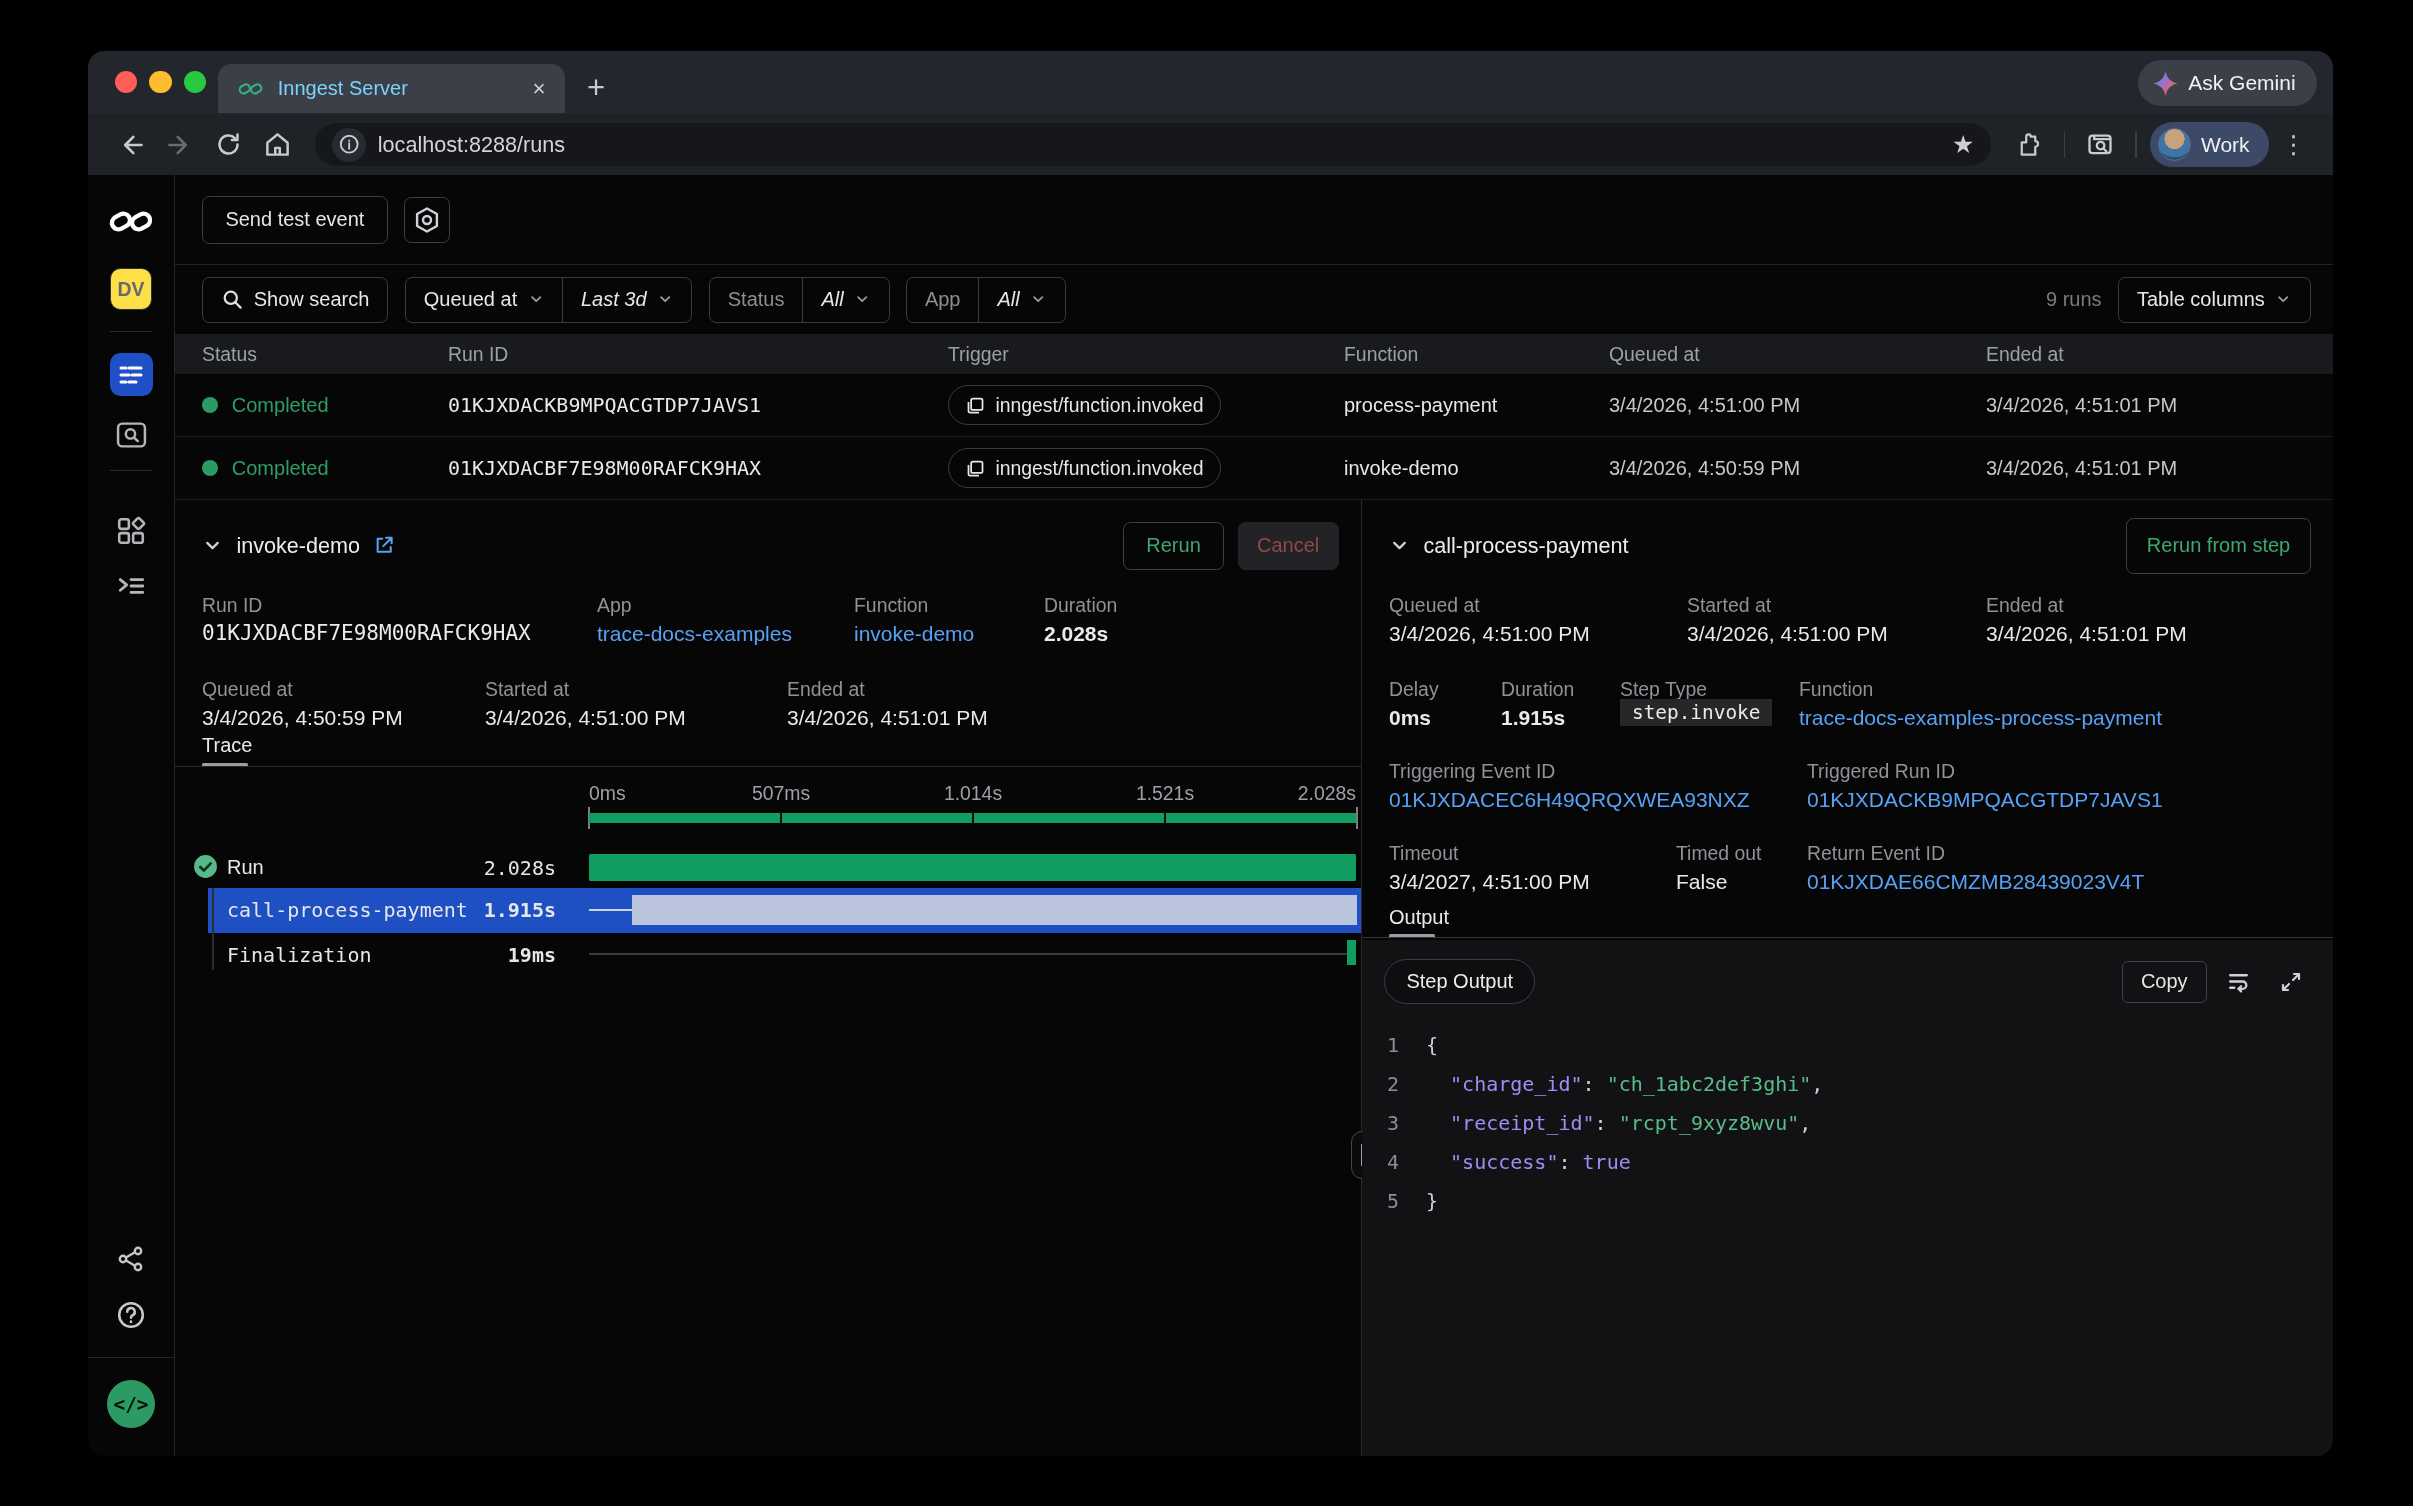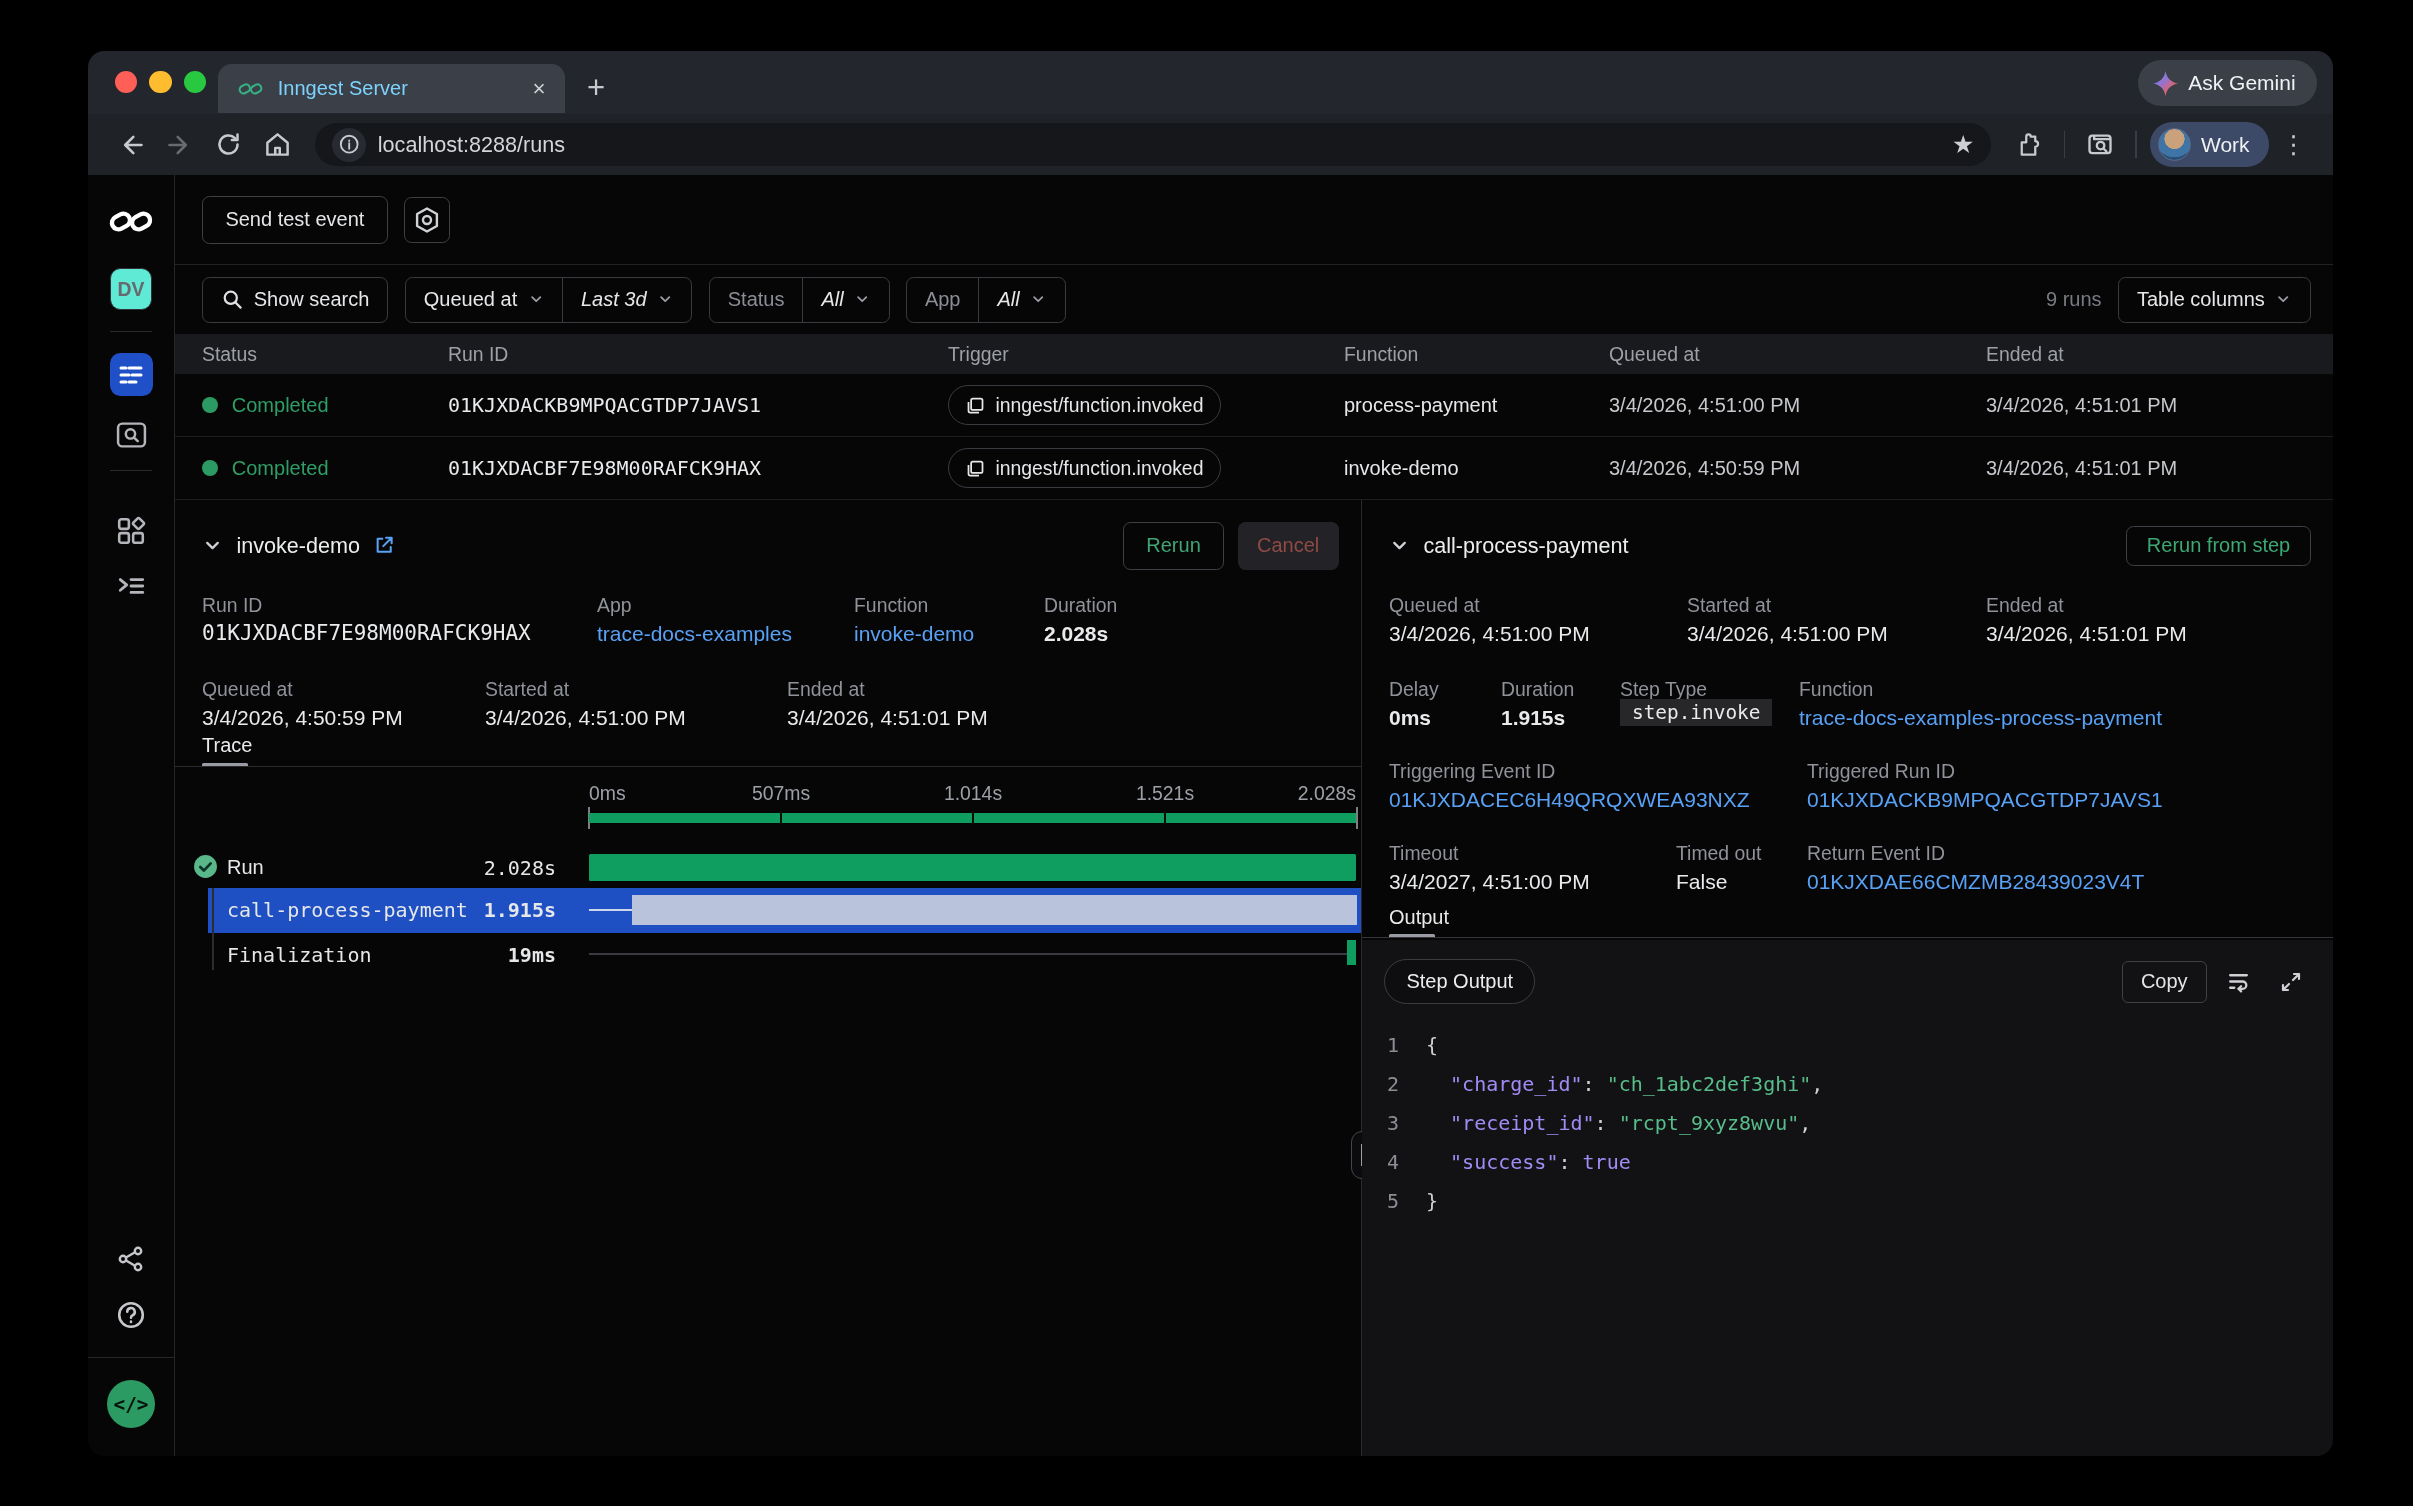--- a/index.html
+++ b/index.html
@@ -37,21 +37,21 @@
     display:flex; align-items:center; gap:10.4px; flex:none; }
   .avatar { width:33px; height:33px; border-radius:50%;
     background:radial-gradient(circle at 50% 32%, #c9a27c 0 38%, #3f75a6 39% 70%, #2a4f75 71%); border:0.7px solid #5a6b8d; }
   .profile span { color:#f0f1f3; font-size:21px; }
   .dots { color:#c7c9cd; font-size:25px; letter-spacing:0; padding:0 6px; flex:none; }
 
   
   .app { display:flex; height:1281px; background:#060607; }
   .sidebar { width:87px; flex:none; border-right:0.7px solid #26262a; display:flex; flex-direction:column; align-items:center; }
   .logo { margin-top:33px; }
-  .dv { margin-top:33px; width:42px; height:42px; border-radius:10.4px; background:#5eead4; border:0.7px solid #303035;
+  .dv { margin-top:33px; width:42px; height:42px; border-radius:10.4px; background:#fde047; border:0.7px solid #303035;
     display:flex; align-items:center; justify-content:center; color:#67696f; font-size:19.4px; font-weight:bold; }
   .sdiv { width:42px; height:0.7px; background:#2b2b2e; margin:21px 0; }
   .navtile { width:43px; height:43px; border-radius:10.4px; display:flex; align-items:center; justify-content:center; }
   .navtile.active { background:#2050c8; }
   .sico { margin-top:25px; color:#b3b5ba; }
   .spacer { flex:1; }
   .sico-b { margin-bottom:27px; color:#c5c7cb; }
   .devsec { width:100%; border-top:0.7px solid #26262a; padding:22.4px 0 28px; display:flex; justify-content:center; }
   .devbtn { width:48px; height:48px; border-radius:50%; background:#2c9b63; display:flex; align-items:center; justify-content:center;
     color:#06120b; font-size:19.4px; font-weight:bold; font-family:"DejaVu Sans Mono",monospace; }
@@ -89,21 +89,21 @@
   .split { flex:1; display:flex; min-height:0; }
   .lpanel { width:1187px; flex:none; border-right:0.7px solid #29292c; position:relative; }
   .rpanel { flex:1; position:relative; }
 
   .dhead { position:absolute; top:21px; left:27px; right:22.4px; height:49px; display:flex; align-items:center; gap:13.4px; }
   .dtitle { color:#eceded; font-size:21.6px; }
   .dhead .grow { flex:1; }
   .btn-rerun { height:48px; padding:0 22.4px; color:#41a474; }
   .btn-cancel { height:48px; padding:0 19.4px; border:none; background:#232327; color:#8f4a45; border-radius:7.5px; font-size:20px;
     display:flex; align-items:center; }
-  .btn-rerunstep { height:40px; padding:0 19.4px; color:#3ea873;text-align:center; }
+  .btn-rerunstep { height:56px; padding:0 19.4px; color:#3ea873;text-align:center; }
 
   .fl { position:absolute; color:#8f9298; font-size:19.4px; white-space:nowrap; }
   .fv { position:absolute; color:#e9eaec; font-size:21px; white-space:nowrap; }
   .fv.link { color:#58a1f5; }
   .fv.strong { font-weight:600; }
   .chip { background:#27272a; border-radius:0; padding:2px 12px; font-size:19.4px; color:#e9eaec; }
 
   .tabword { position:absolute; left:27px; color:#e9eaec; font-size:20px; }
   .tabline { position:absolute; left:27px; width:46px; height:3.7px; background:#999da3; border-radius:1.5px; }
   .secdiv { position:absolute; left:0; right:0; height:0.7px; background:#2b2b2e; }

